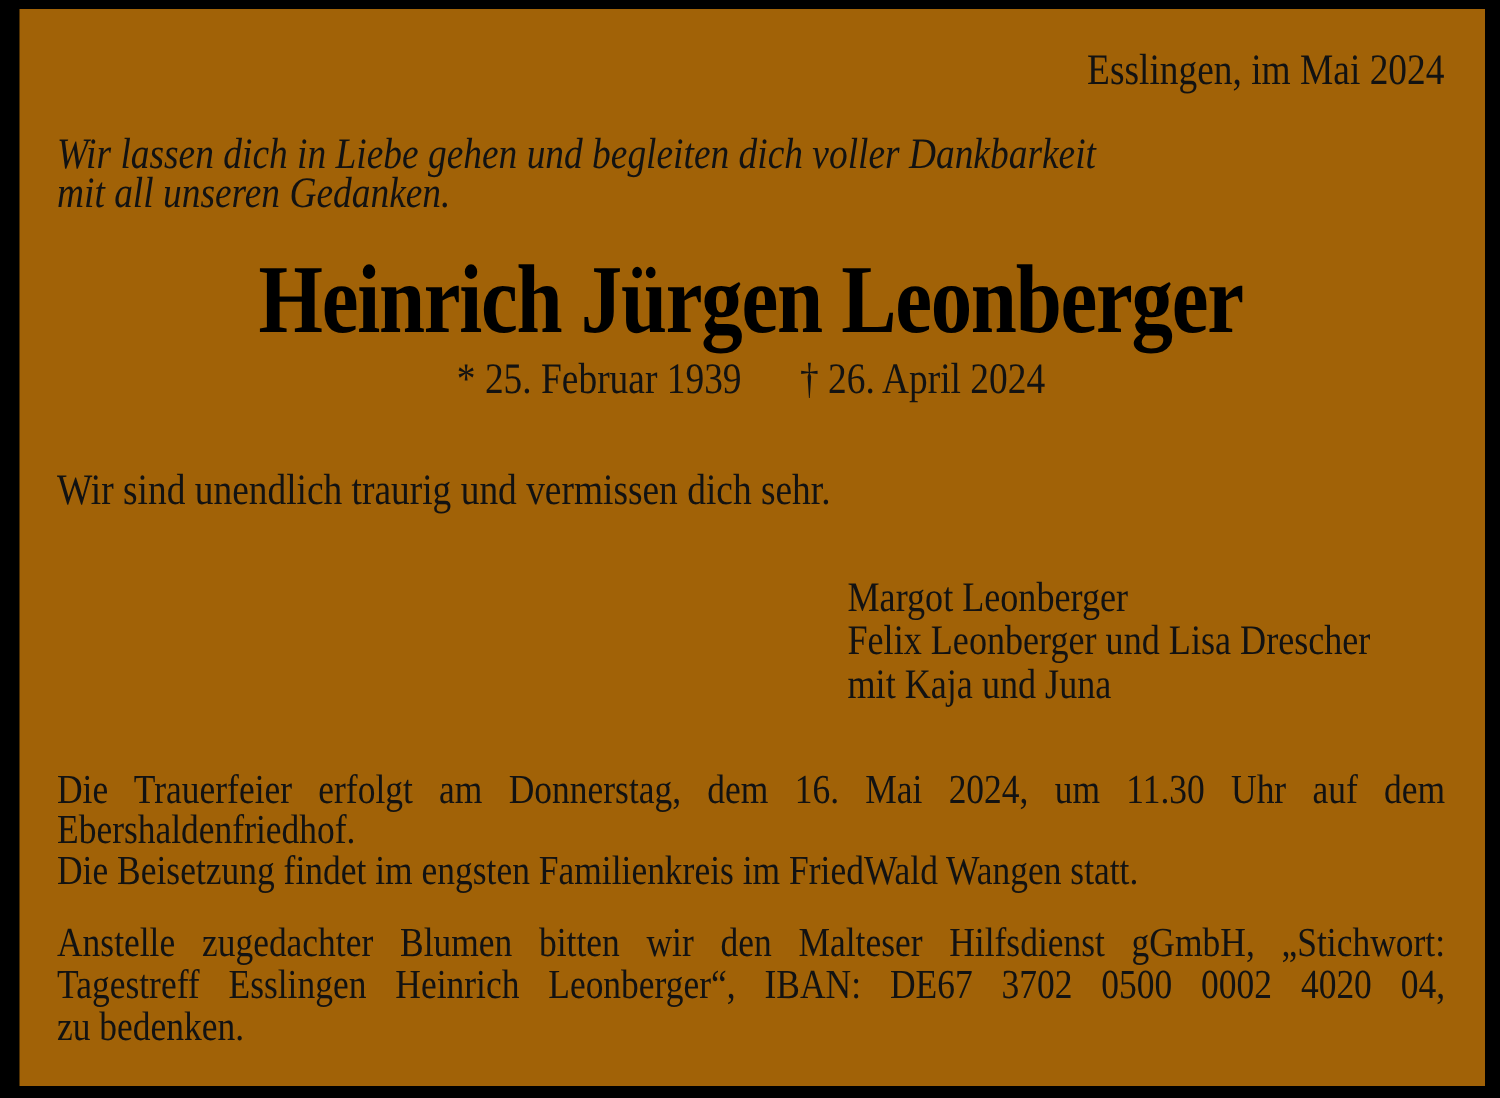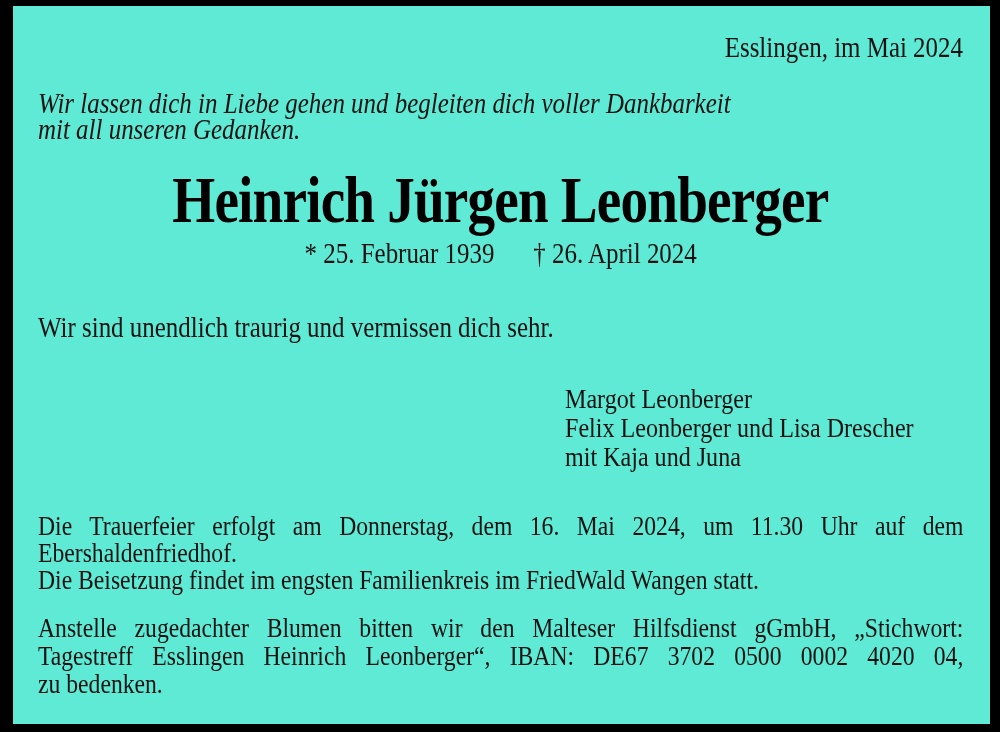--- a/index.html
+++ b/index.html
@@ -7,21 +7,21 @@
     position: relative;
     width: 1000px; height: 732px;
     background: #000;
     overflow: hidden;
     font-family: "Liberation Serif", "DejaVu Serif", serif;
     color: #121212;
   }
   .sheet {
     position: absolute;
     left: 13px; top: 6px; right: 10px; bottom: 8px;
-    background: #5eead4;
+    background: #a16207;
     overflow: hidden;
   }
   .sheet > div, .sheet > h1 { position: absolute; }
 
   .cond   { transform: scaleX(0.86); transform-origin: 0 0; }
   .line   { white-space: nowrap; }
   .jl     { text-align: justify; text-align-last: justify; }
 
   .dateline {
     top: 27px; right: 27px;

